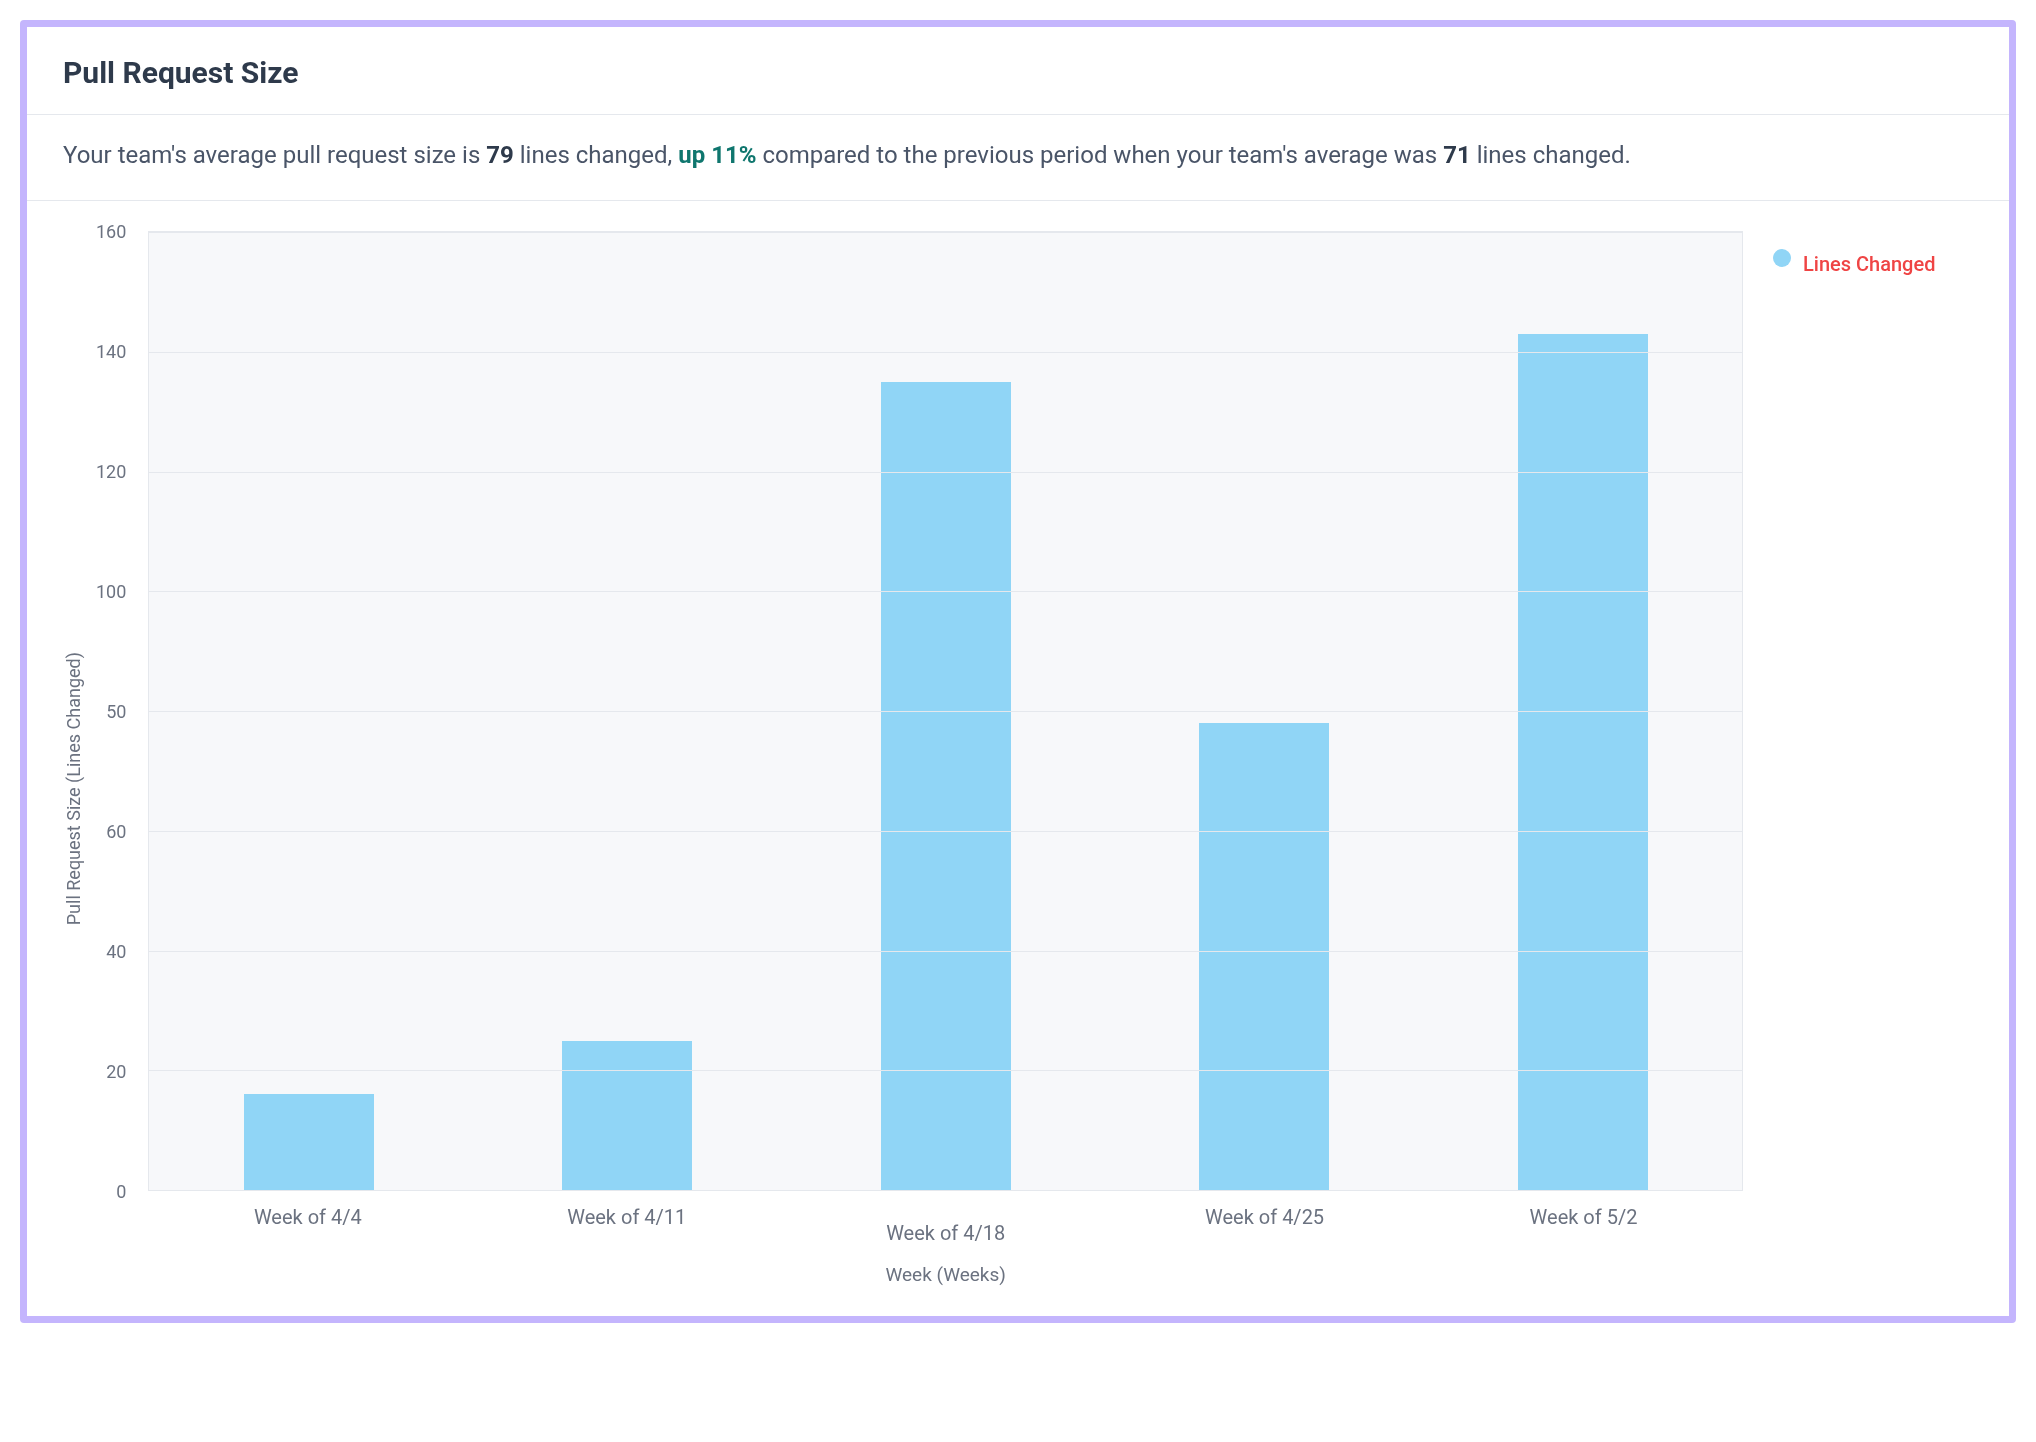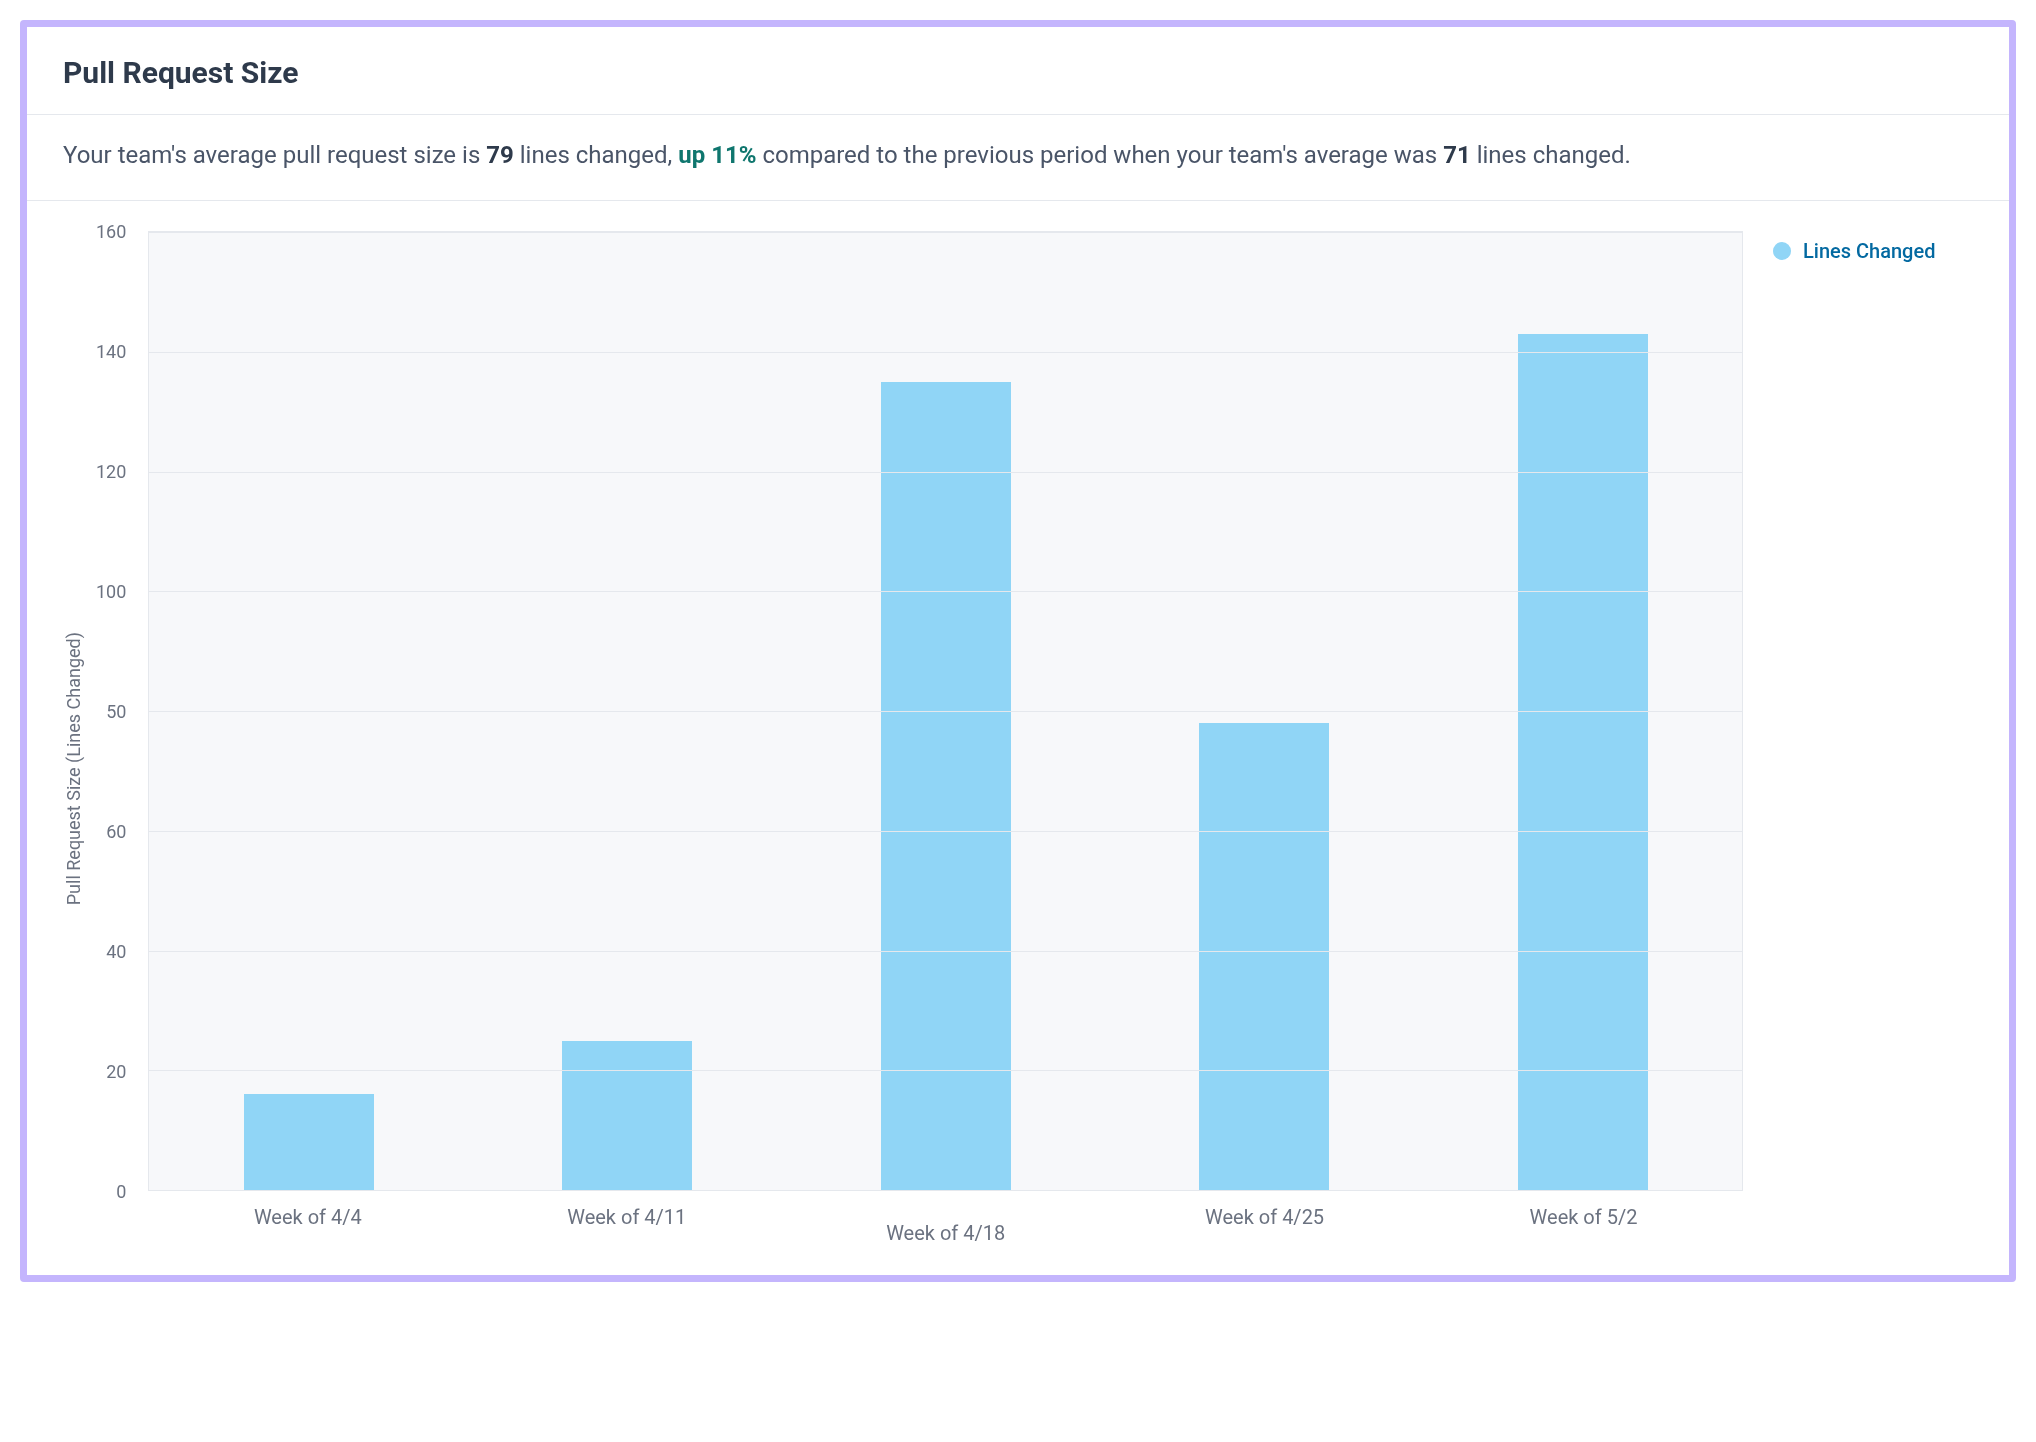--- a/index.html
+++ b/index.html
@@ -132,24 +132,25 @@
       min-width: 200px;
     }
     .legend-swatch {
       width: 18px;
       height: 18px;
       border-radius: 50%;
       background: #90d5f6;
       flex-shrink: 0;
     }
     .legend-label {
-      color: #0369a1;
+      color: #ef4444;
       font-size: 20px;
       font-weight: 500;
       white-space: nowrap;
+      margin-top: 13px;
     }
   </style>
 </head>
 <body>
 
 <div class="card">
   <div class="card-header">
     <h2 class="card-title">Pull Request Size</h2>
   </div>
 
@@ -207,20 +208,21 @@
             <div class="gridline" style="top: 75%;"></div>
             <div class="gridline" style="top: 87.5%;"></div>
           </div>
         <div class="x-ticks" id="x-ticks">
             <div style="flex: 1 1 0%; text-align: center;">Week of 4/4</div>
             <div style="flex: 1 1 0%; text-align: center;">Week of 4/11</div>
             <div style="flex: 1 1 0%; text-align: center; margin-top: 16px;">Week of 4/18</div>
             <div style="flex: 1 1 0%; text-align: center;">Week of 4/25</div>
             <div style="flex: 1 1 0%; text-align: center;">Week of 5/2</div>
           </div>
+        <div class="x-axis-label">Week (Weeks)</div>
       </div>
     </div>
     <div class="legend">
       <span class="legend-swatch"></span>
       <span class="legend-label">Lines Changed</span>
     </div>
   </div>
 </div>
 
 </body></html>

